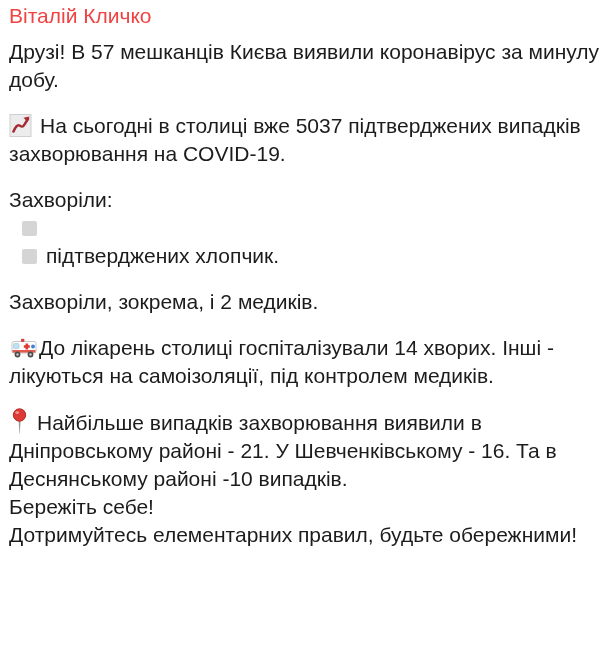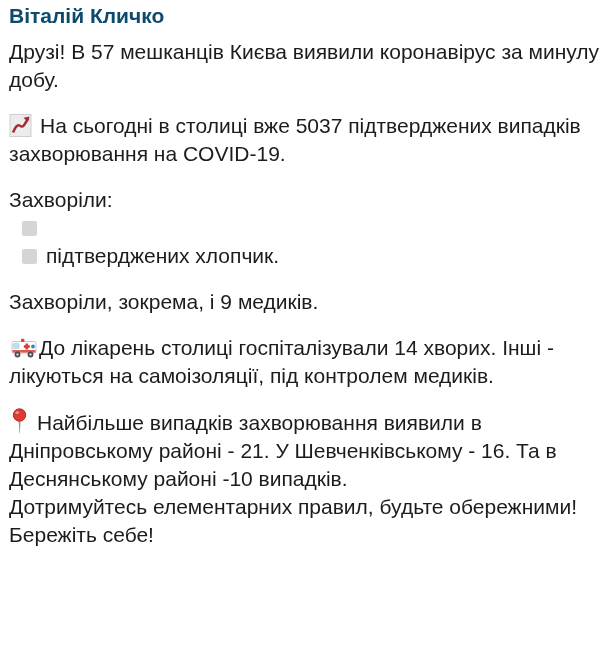--- a/index.html
+++ b/index.html
@@ -5,21 +5,21 @@
   html,body{margin:0;padding:0;}
   body{
     width:616px;height:655px;box-sizing:border-box;
     background:#ffffff;
     padding:3px 9px 0 9px;
     font-family:"Liberation Sans", sans-serif;
     font-size:21px;line-height:28px;color:#1c1c1c;
     overflow:hidden;
   }
   .author{
-    color:#0c4a6e;font-weight:bold;line-height:26px;margin-bottom:1px;
+    color:#ef4444;font-weight:normal;line-height:26px;margin-bottom:1px;
     cursor:pointer;
   }
   .block{margin:9px 0 18px 0;}
   .block.last{margin-bottom:0;}
   .sq{
     display:inline-block;width:15px;height:15px;background:#d5d5d5;
     border-radius:2px;margin-right:9px;vertical-align:-1px;
   }
   .b-line{padding-left:13px;}
   .icon{display:inline-block;}
@@ -41,21 +41,21 @@
           <path d="M4 20.5 C6.5 14.5, 8.5 12.5, 10.5 13.5 C12.5 14.8, 13.5 15.5, 15.5 12.5 L19.5 6" fill="none" stroke="#a62a34" stroke-width="2.4"></path>
           <path d="M20.5 4.5 l-6 1.3 4.2 4.2 z" fill="#a62a34"></path>
         </svg></span><span>На сьогодні в столиці вже 5037 підтверджених випадків захворювання на COVID-19.</span></p>
 
   <div class="block">
     <div>Захворіли:</div>
     <div class="b-line"><span class="sq"></span></div>
     <div class="b-line"><span class="sq"></span><span>підтверджених хлопчик.</span></div>
   </div>
 
-  <p class="block">Захворіли, зокрема, і 9 медиків.</p>
+  <p class="block">Захворіли, зокрема, і 2 медиків.</p>
 
   <p class="block"><span class="icon amb"><svg width="30" height="25" viewBox="0 0 30 25">
           <rect x="3" y="6.5" width="24" height="11.5" rx="2" fill="#ffffff" stroke="#c6c6c6" stroke-width="1"></rect>
           <rect x="4.5" y="8.5" width="5.5" height="5" rx="1" fill="#bfe0ee" stroke="#9fc4d6" stroke-width="0.6"></rect>
           <rect x="3.5" y="15" width="23" height="2.6" fill="#e05a4e"></rect>
           <rect x="16.5" y="8.5" width="2.6" height="6" fill="#e23b33"></rect>
           <rect x="14.8" y="10.2" width="6" height="2.6" fill="#e23b33"></rect>
           <circle cx="24" cy="11.5" r="1.9" fill="#3a7fd5"></circle>
           <rect x="12" y="3.8" width="3.4" height="3.2" rx="1" fill="#d94040"></rect>
           <circle cx="8.5" cy="19.5" r="2.9" fill="#4a4a4a"></circle>
@@ -64,17 +64,17 @@
           <circle cx="21.5" cy="19.5" r="1.2" fill="#cfcfcf"></circle>
         </svg></span><span>До лікарень столиці госпіталізували 14 хворих. Інші - лікуються на самоізоляції, під контролем медиків.</span></p>
 
 
   <div class="block last">
     <span class="icon pin"><svg width="15" height="27" viewBox="0 0 15 27">
           <polygon points="6.6,12.5 8.6,12.5 7.8,25.5 7.4,25.5" fill="#9b9b9b"></polygon>
           <circle cx="7.5" cy="7" r="6.2" fill="#db3b34" stroke="#b52b26" stroke-width="1"></circle>
           <ellipse cx="5.2" cy="4.6" rx="1.9" ry="1.4" fill="#f2948f"></ellipse>
         </svg></span><span>Найбільше випадків захворювання виявили в Дніпровському районі - 21. У Шевченківському - 16. Та в Деснянському районі -10 випадків.</span>
+    <div>Бережіть себе!</div>
     <div>Дотримуйтесь елементарних правил, будьте обережними!</div>
-    <div>Бережіть себе!</div>
   </div>
 
 </div>
 
 </body></html>

